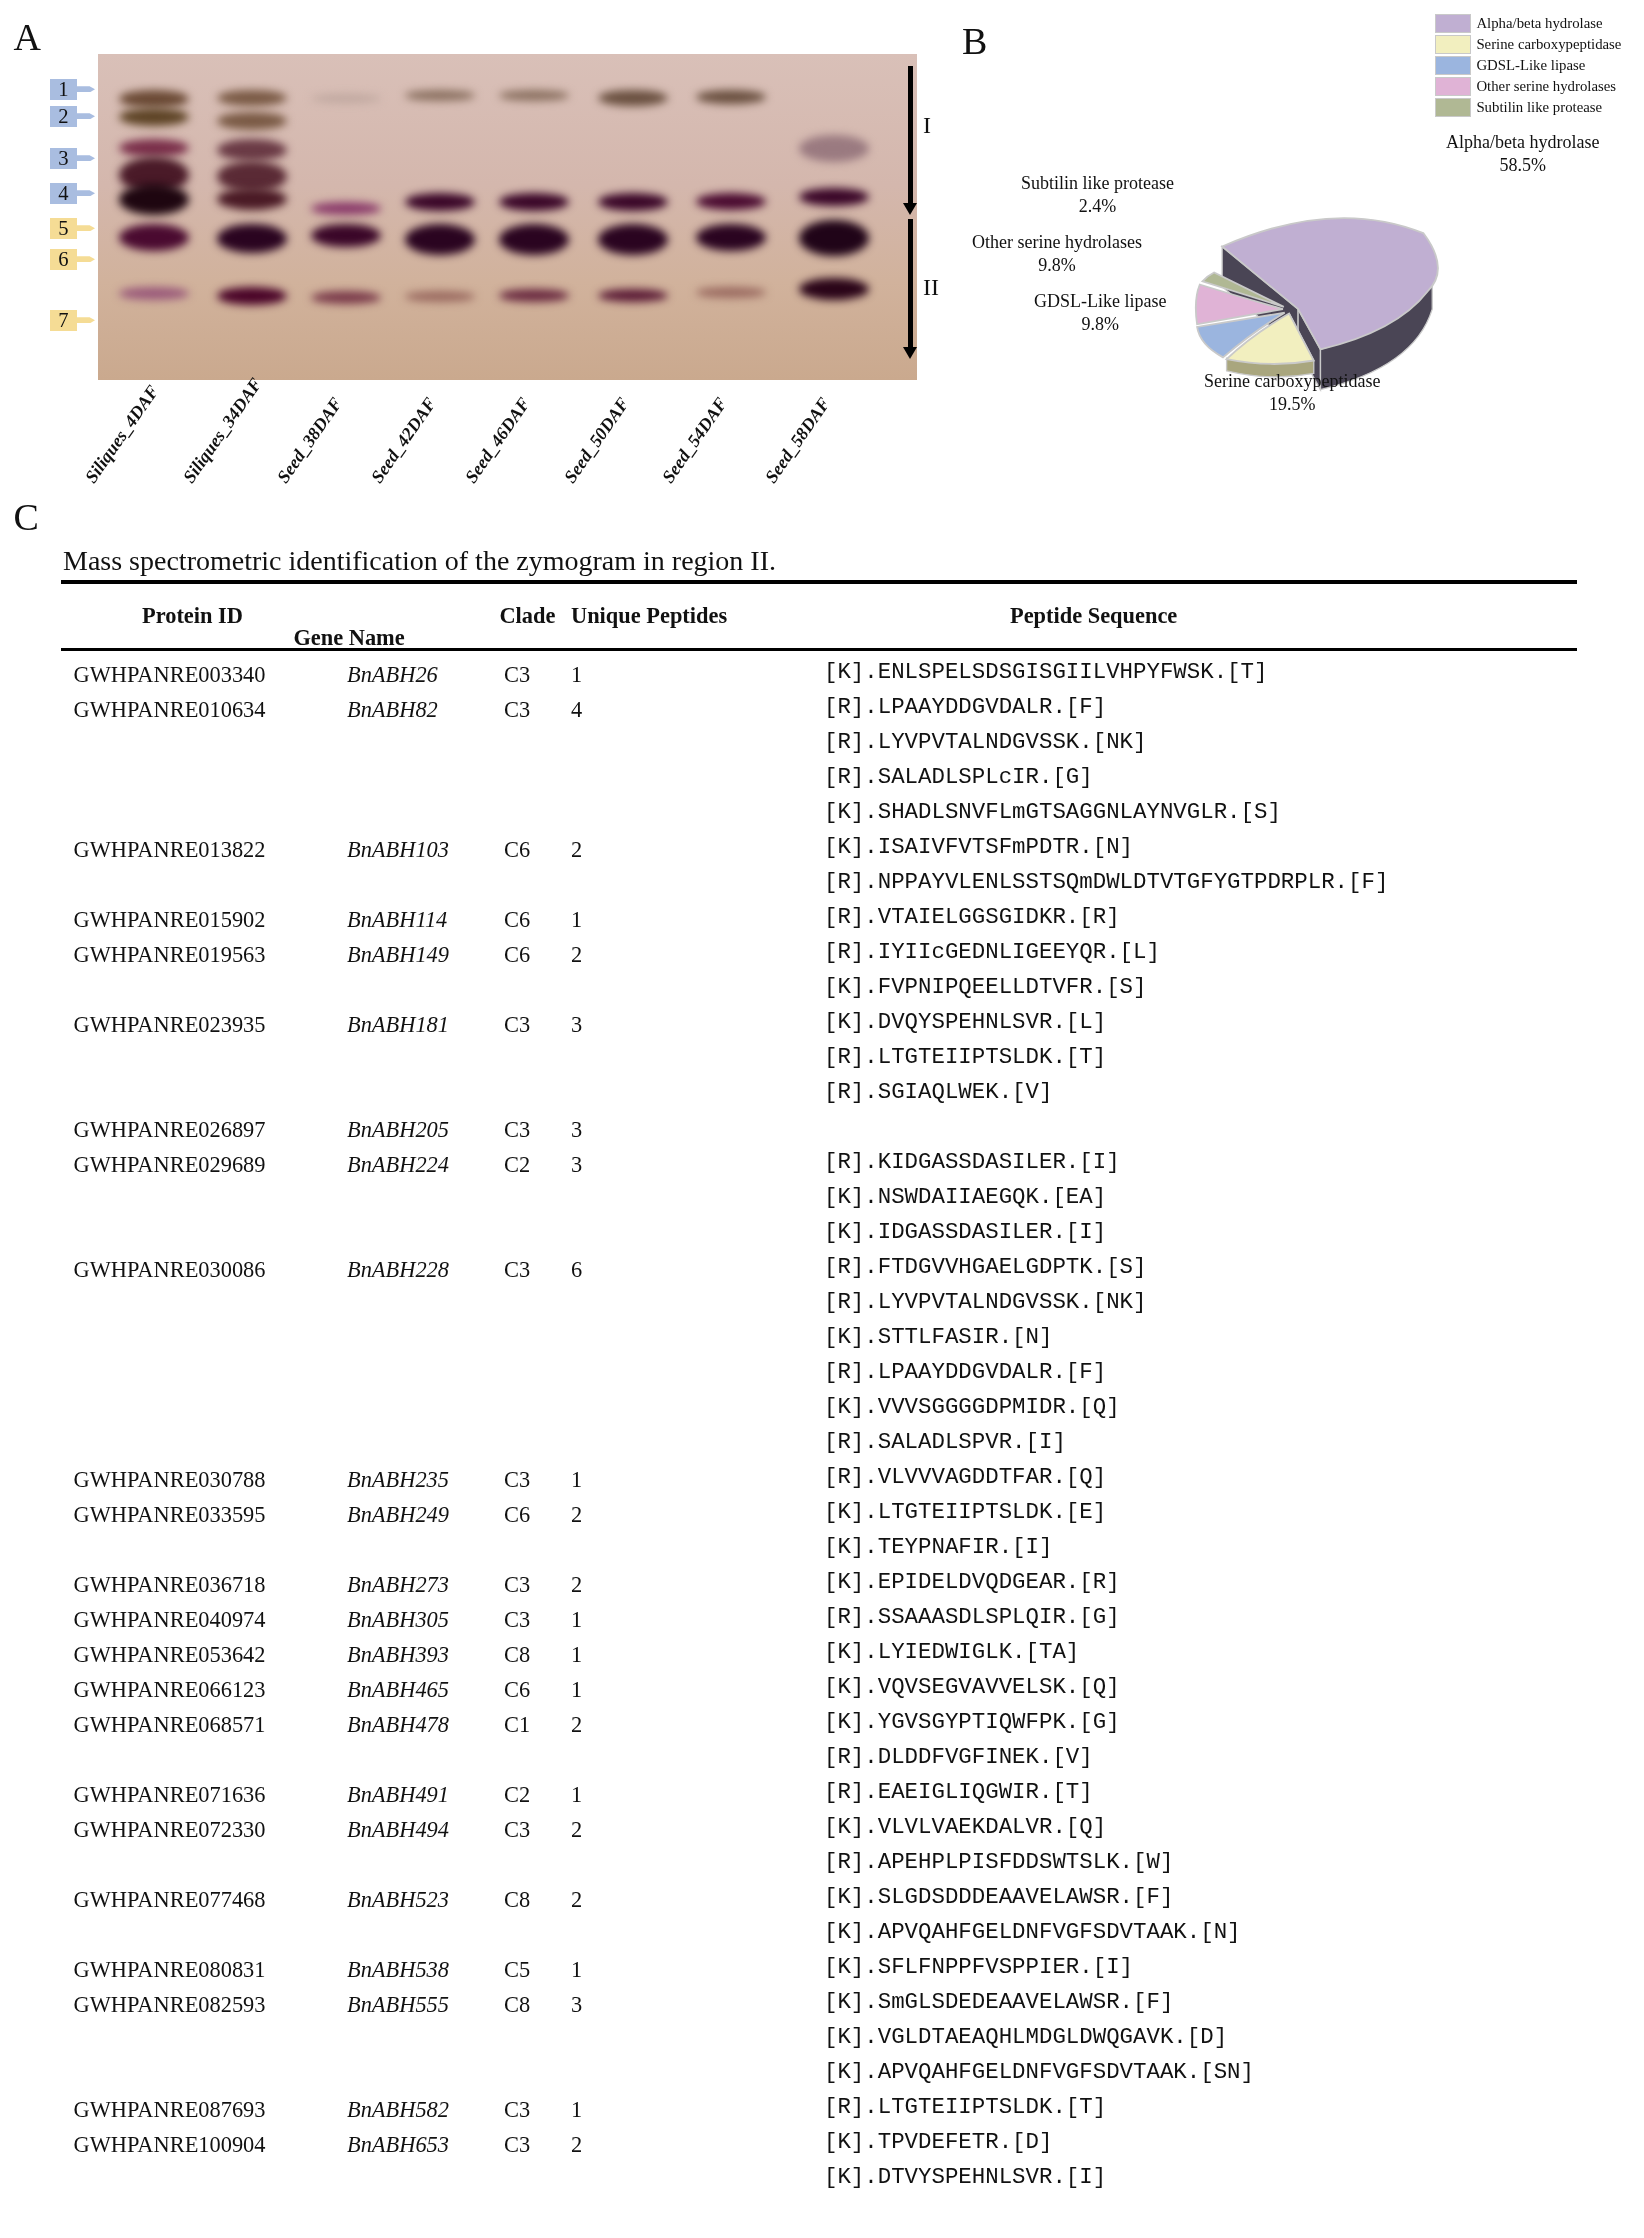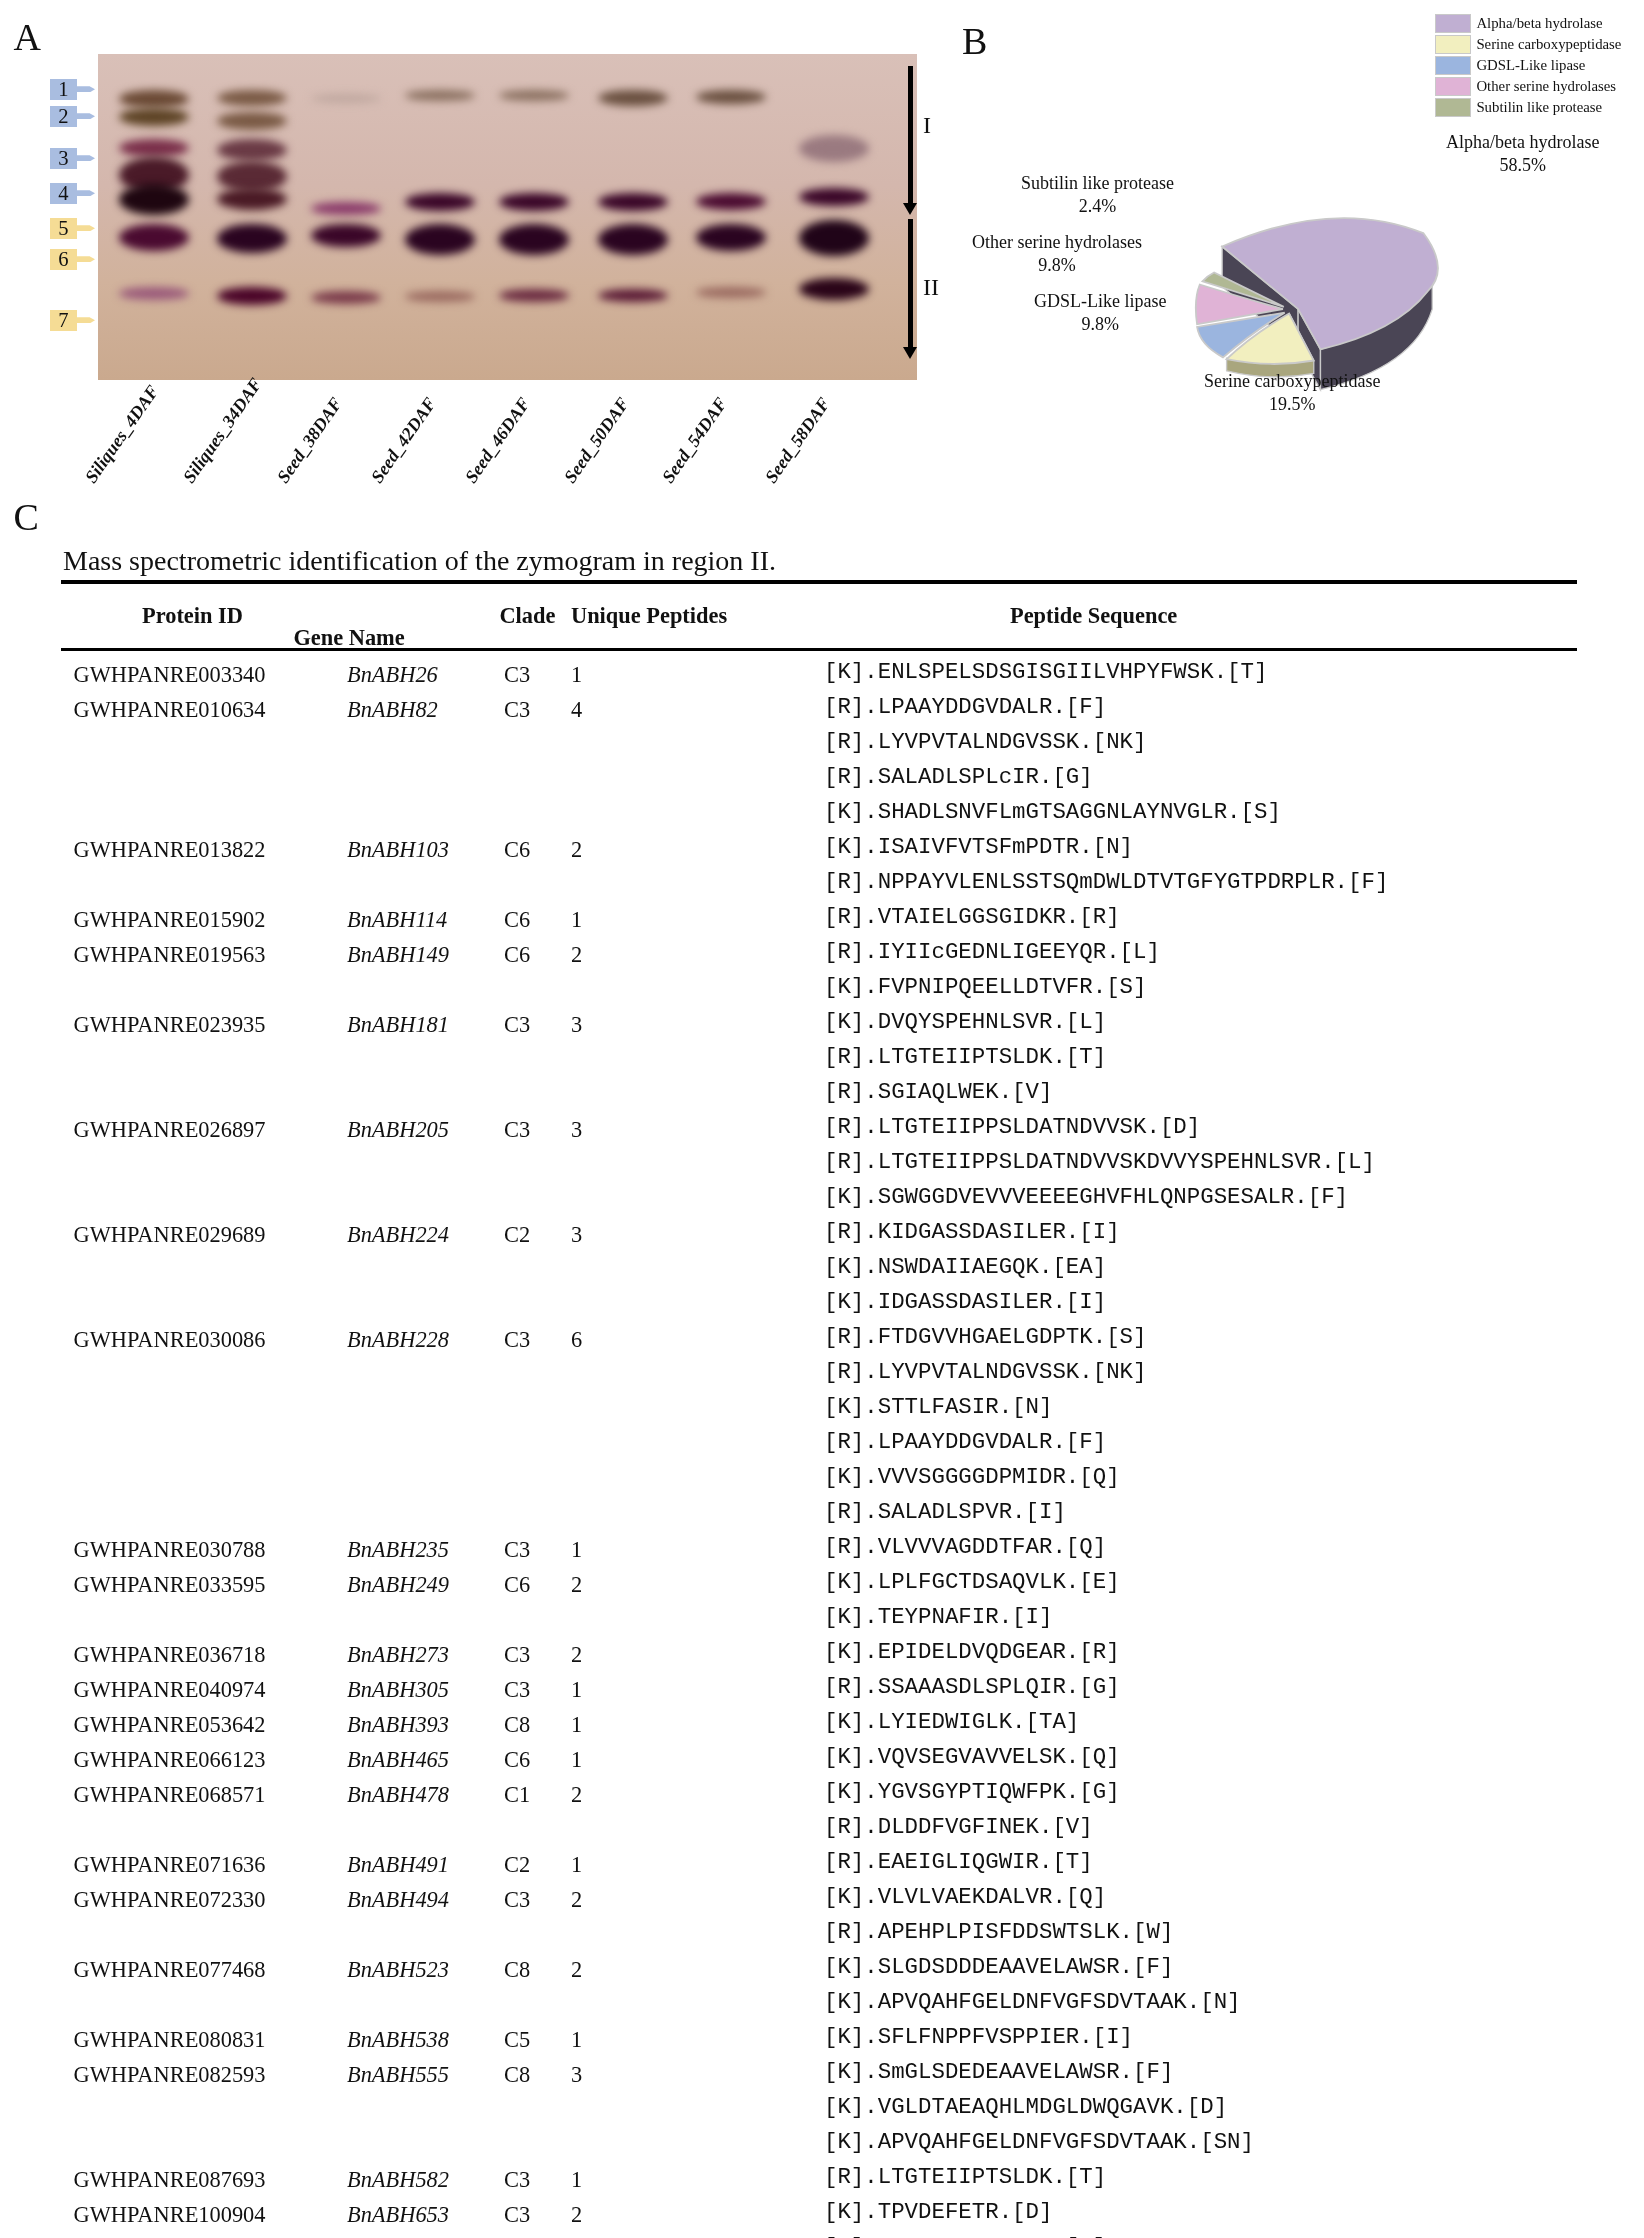--- a/index.html
+++ b/index.html
@@ -274,25 +274,20 @@
           <div class="seq">[K].DVQYSPEHNLSVR.[L]</div>
           <div class="seq">[R].LTGTEIIPTSLDK.[T]</div>
           <div class="seq">[R].SGIAQLWEK.[V]</div>
         </div>
       </div>
       <div class="row">
         <div class="c1 cell-top">GWHPANRE026897</div>
         <div class="c2 cell-top">BnABH205</div>
         <div class="c3 cell-top">C3</div>
         <div class="c4 cell-top">3</div>
-        <div class="c5">
-          <div class="seq">[R].LTGTEIIPPSLDATNDVVSK.[D]</div>
-          <div class="seq">[R].LTGTEIIPPSLDATNDVVSKDVVYSPEHNLSVR.[L]</div>
-          <div class="seq">[K].SGWGGDVEVVVEEEEGHVFHLQNPGSESALR.[F]</div>
-        </div>
       </div>
       <div class="row">
         <div class="c1 cell-top">GWHPANRE029689</div>
         <div class="c2 cell-top">BnABH224</div>
         <div class="c3 cell-top">C2</div>
         <div class="c4 cell-top">3</div>
         <div class="c5">
           <div class="seq">[R].KIDGASSDASILER.[I]</div>
           <div class="seq">[K].NSWDAIIAEGQK.[EA]</div>
           <div class="seq">[K].IDGASSDASILER.[I]</div>
@@ -320,21 +315,21 @@
         <div class="c5">
           <div class="seq">[R].VLVVVAGDDTFAR.[Q]</div>
         </div>
       </div>
       <div class="row">
         <div class="c1 cell-top">GWHPANRE033595</div>
         <div class="c2 cell-top">BnABH249</div>
         <div class="c3 cell-top">C6</div>
         <div class="c4 cell-top">2</div>
         <div class="c5">
-          <div class="seq">[K].LPLFGCTDSAQVLK.[E]</div>
+          <div class="seq">[K].LTGTEIIPTSLDK.[E]</div>
           <div class="seq">[K].TEYPNAFIR.[I]</div>
         </div>
       </div>
       <div class="row">
         <div class="c1 cell-top">GWHPANRE036718</div>
         <div class="c2 cell-top">BnABH273</div>
         <div class="c3 cell-top">C3</div>
         <div class="c4 cell-top">2</div>
         <div class="c5">
           <div class="seq">[K].EPIDELDVQDGEAR.[R]</div>

